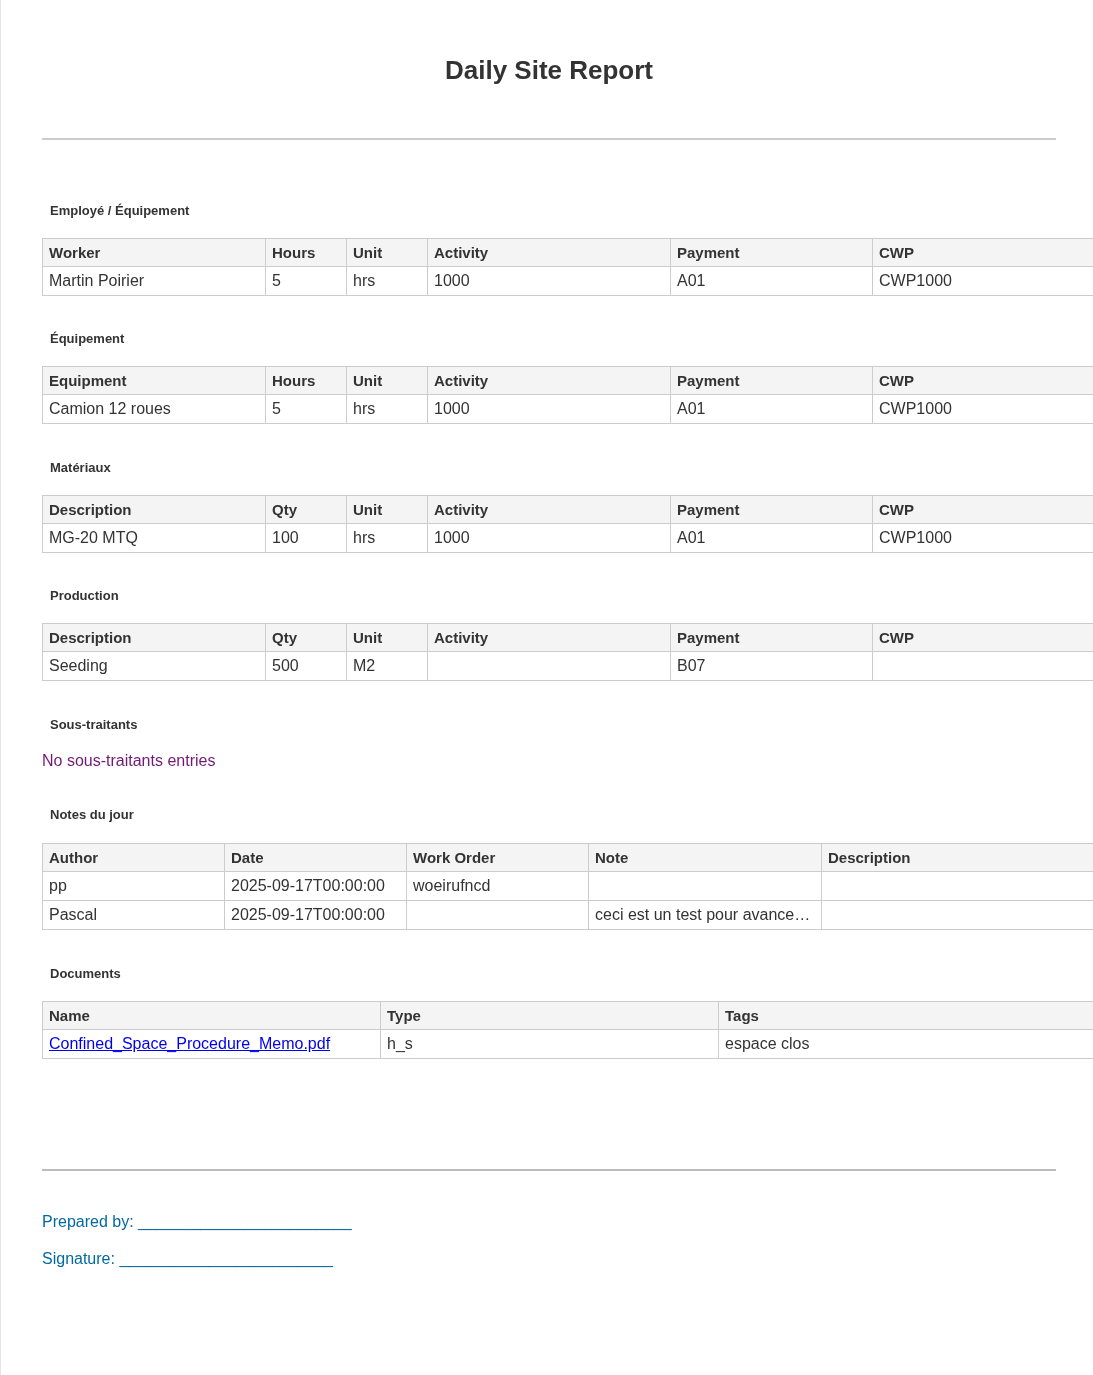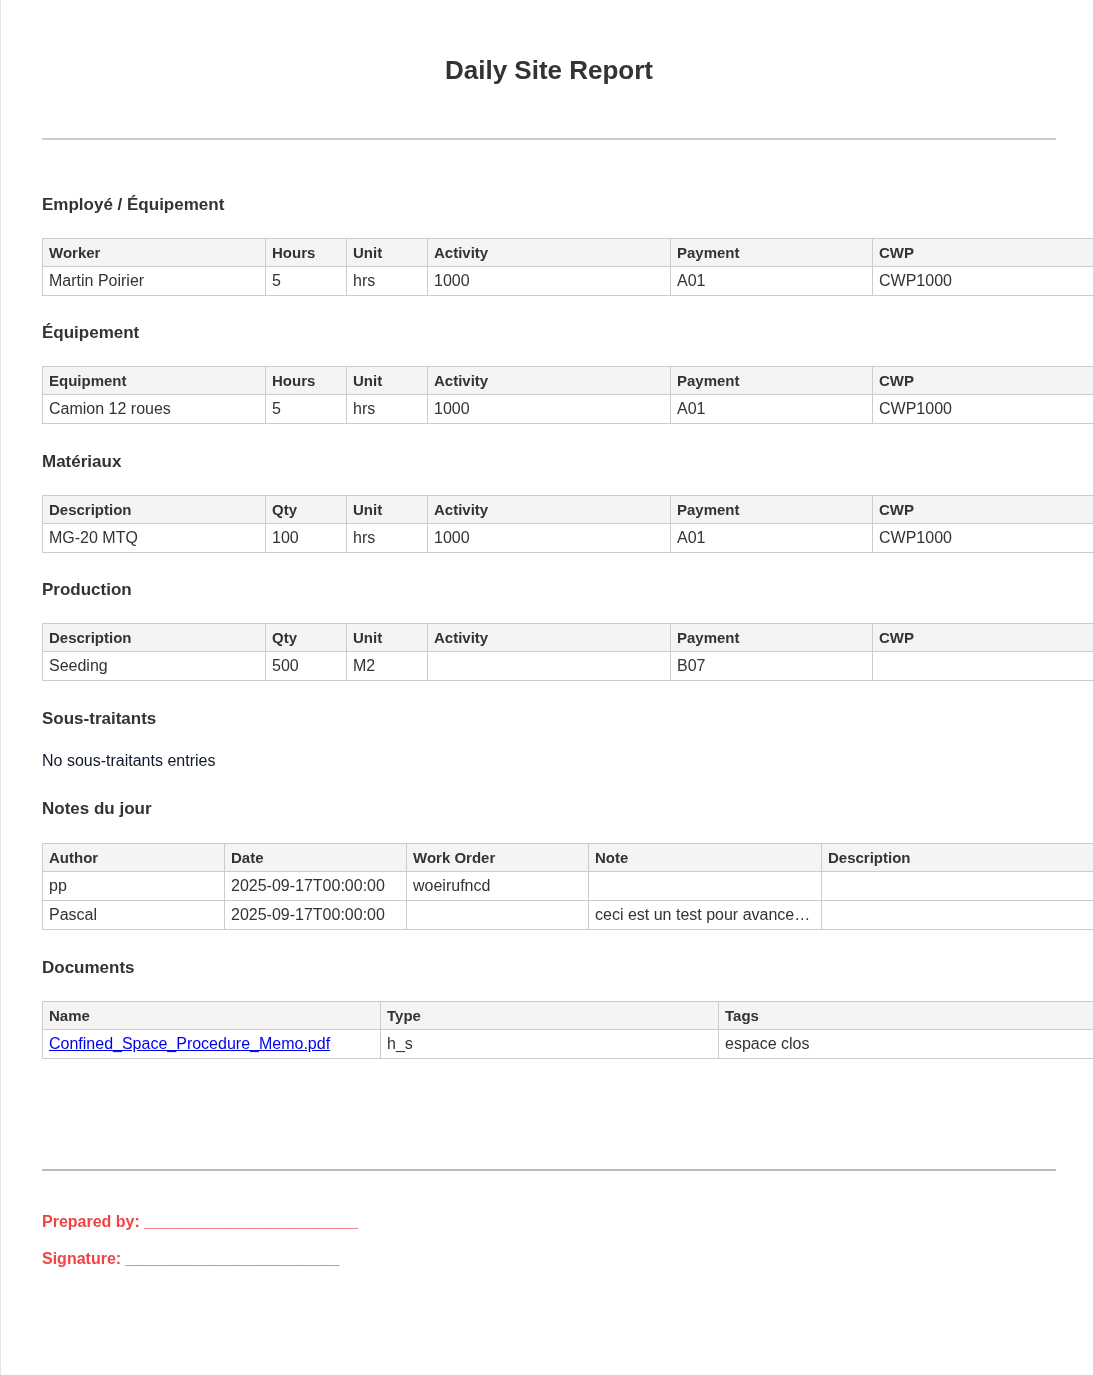--- a/index.html
+++ b/index.html
@@ -27,30 +27,30 @@
       display: inline-block; width: 18px; height: 10px; position: relative; margin-right: 7px; vertical-align: 2px;
     }
     .weather-icon::before {
       content: ""; position: absolute; left: 0; top: 2px; width: 12px; height: 8px; border-radius: 5px; background: #d9d6ef;
     }
     .weather-icon::after {
       content: ""; position: absolute; left: 6px; top: 0; width: 10px; height: 10px; border-radius: 50%; background: #e4e1f5;
     }
 
     
-    h2 { font-size: 17px; font-weight: bold; color: #333333; margin: 0; position: absolute; left: 0; text-align: center; }
+    h2 { font-size: 13px; font-weight: bold; color: #333333; margin: 8px; position: absolute; left: 0; text-align: center; }
     table { border-collapse: collapse; width: 1064px; position: absolute; left: 0; font-size: 16px; }
     th, td { border: 1px solid #cccccc; text-align: left; padding: 0 6px; height: 28px; box-sizing: border-box; }
     th { background: #f4f4f4; font-weight: bold; font-size: 15px; color: #333333; height: 28px; }
     td { color: #333333; height: 29px; }
     a.doc-link { color: #0000ee; text-decoration: underline; }
-    .empty-note { position: absolute; left: 0; font-size: 16px; color: #0f172a; }
+    .empty-note { position: absolute; left: 0; font-size: 16px; color: #701a75; }
 
     .footer-rule { position: absolute; left: 0; width: 1014px; top: 1169px; border-top: 2px solid #bbbbbb; }
-    .sig { position: absolute; left: 0; font-size: 16px; color: #ef4444; font-weight: bold; }
+    .sig { position: absolute; left: 0; font-size: 16px; color: #0369a1; }
   </style>
 </head>
 <body>
 
 <div class="page">
 
   <div class="header">
     <div class="title">Daily Site Report</div>
   </div>
 

